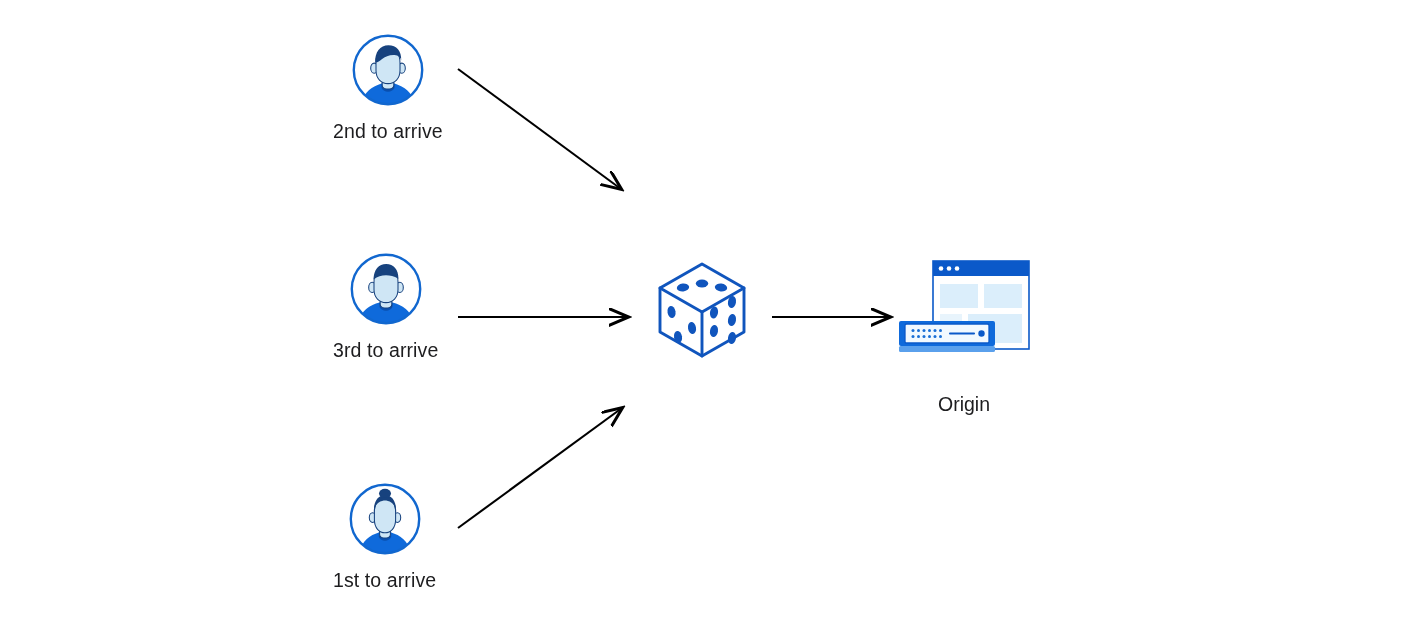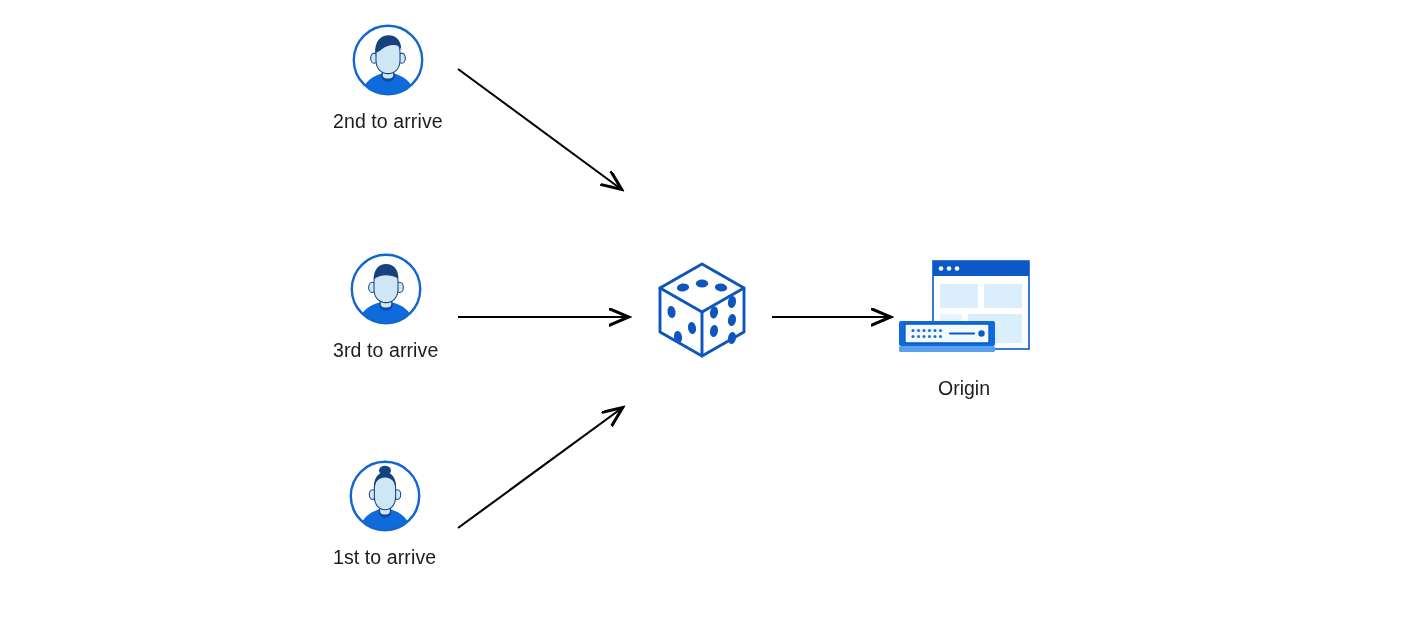--- a/index.html
+++ b/index.html
@@ -31,21 +31,21 @@
   }
   .node-label {
     margin-top: 14px;
     font-size: 19.5px;
     color: #1d1d1f;
     letter-spacing: 0.1px;
     white-space: nowrap;
     line-height: 1;
   }
   .origin-label {
-    margin-top: 17px;
+    margin-top: 33px;
     font-size: 19.5px;
     color: #1d1d1f;
     white-space: nowrap;
     line-height: 1;
   }
   .arrows {
     position: absolute;
     left: 0;
     top: 0;
     width: 1405px;
@@ -83,21 +83,21 @@
 
     <line x1="458" y1="69" x2="621" y2="189" stroke="#000000" stroke-width="2.1" marker-end="url(#arrowhead)"></line>
 
     <line x1="458" y1="317" x2="628" y2="317" stroke="#000000" stroke-width="2.1" marker-end="url(#arrowhead)"></line>
 
     <line x1="458" y1="528" x2="622" y2="408" stroke="#000000" stroke-width="2.1" marker-end="url(#arrowhead)"></line>
 
     <line x1="772" y1="317" x2="890" y2="317" stroke="#000000" stroke-width="2.1" marker-end="url(#arrowhead)"></line>
   </svg>
 
-  <div class="node" style="left:333px; top:22px;">
+  <div class="node" style="left:333px; top:32px;">
     <span class="avatar-wrap">
       <svg viewBox="0 0 76 76" width="76" height="76" xmlns="http://www.w3.org/2000/svg">
         <clipPath id="clipA">
             <circle cx="38" cy="38" r="34.2"></circle>
           </clipPath>
         <circle cx="38" cy="38" r="34.2" fill="#ffffff"></circle>
         <g clip-path="url(#clipA)">
 
           <path d="M11,76 C12,60.5 22,54.5 31.5,51.5 L44.5,51.5 C54,54.5 64,60.5 65,76 Z" fill="#0f6adb"></path>
           <path d="M31.5,51.5 L44.5,51.5 L44.5,56 C43,58.6 40.8,59.8 38,59.8 C35.2,59.8 33,58.6 31.5,56 Z" fill="#0a4fae"></path>
@@ -133,21 +133,21 @@
           <path d="M26,31 C26,20.8 31.2,15.4 38,15.4 C44.8,15.4 50,20.8 50,31 L50,38.5 C50,46.6 44.8,51.6 38,51.6 C31.2,51.6 26,46.6 26,38.5 Z" fill="#cfe6f5" stroke="#17427e" stroke-width="1.05"></path>
 
           <path d="M25.6,28.6 C25.6,18.8 30.8,13.0 38.2,13.0 C45.6,13.0 50.6,18.6 50.4,27.8 C45.8,25.0 42.2,24.2 38.0,24.2 C33.4,24.2 29.6,25.4 25.6,28.6 Z" fill="#17427e"></path>
         </g>
         <circle cx="38" cy="38" r="34.2" fill="none" stroke="#1167cf" stroke-width="2.4"></circle>
       </svg>
     </span>
     <div class="node-label">3rd to arrive</div>
   </div>
 
-  <div class="node" style="left:333px; top:458px;">
+  <div class="node" style="left:333px; top:481px;">
     <span class="avatar-wrap">
       <svg viewBox="0 0 76 76" width="76" height="76" xmlns="http://www.w3.org/2000/svg">
         <clipPath id="clipC">
             <circle cx="38" cy="38" r="34.2"></circle>
           </clipPath>
         <circle cx="38" cy="38" r="34.2" fill="#ffffff"></circle>
         <g clip-path="url(#clipC)">
           <path d="M12,76 C13,60.5 22.5,54.5 31.8,51.6 L44.2,51.6 C53.5,54.5 63,60.5 64,76 Z" fill="#0f6adb"></path>
           <path d="M31.8,51.6 L44.2,51.6 L44.2,56 C42.8,58.6 40.7,59.8 38,59.8 C35.3,59.8 33.2,58.6 31.8,56 Z" fill="#0a4fae"></path>
           <path d="M32.6,42 L43.4,42 L43.4,53.4 C43.4,55.6 41.0,57 38,57 C35.0,57 32.6,55.6 32.6,53.4 Z" fill="#cfe6f5" stroke="#17427e" stroke-width="1.05"></path>

